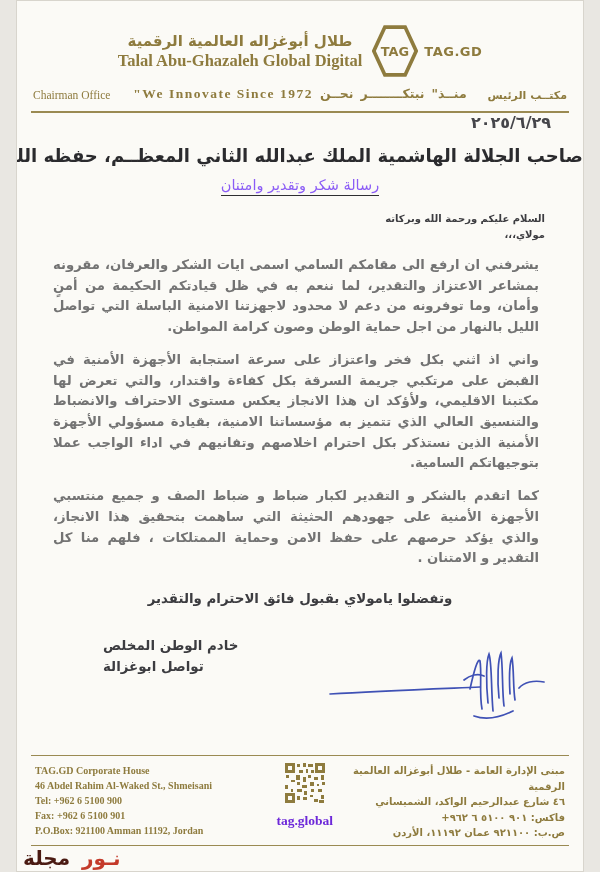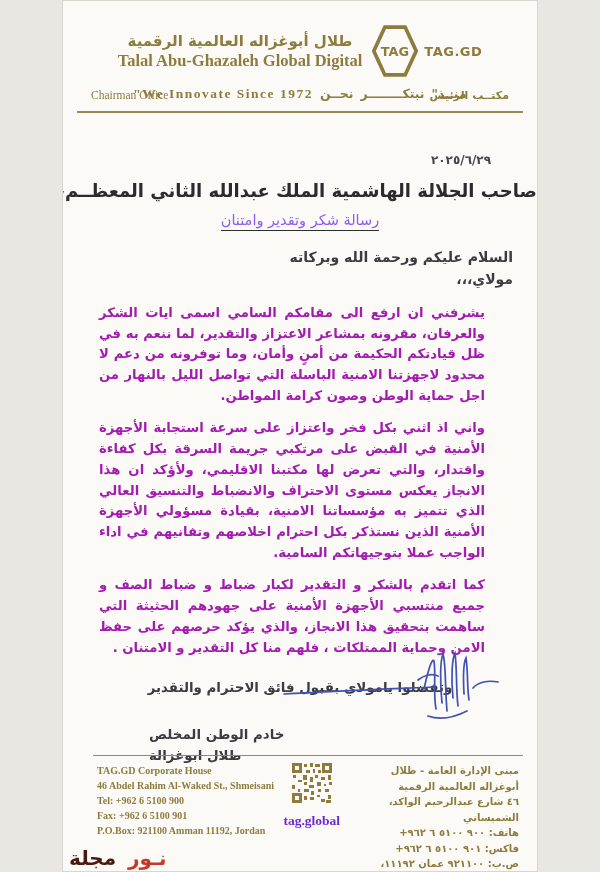--- a/index.html
+++ b/index.html
@@ -1,56 +1,56 @@
 <!DOCTYPE html>
 <html lang="ar"><head>
 <meta charset="utf-8">
 <style>
   html,body{margin:0;padding:0;background:#e9e7e2;}
   .page{
-    position:relative;width:476px;height:872px;margin:0 auto;
+    position:relative;width:568px;height:872px;margin:0 auto;
     background:#fbfaf6;border:1px solid #d8d5cd;box-sizing:border-box;
     overflow:hidden;
     font-family:"DejaVu Sans",sans-serif;color:#3c3c40;
   }
   
   .hdr{display:flex;justify-content:center;align-items:center;gap:10px;margin-top:24px;}
   .brand{text-align:center;}
   .brand-ar{font-size:15px;font-weight:bold;color:#8e7b3e;letter-spacing:1px;}
   .brand-en{font-size:16.5px;font-weight:bold;color:#8e7b3e;font-family:"Liberation Serif","DejaVu Sans",serif;margin-top:1px;}
   .logo-wrap{display:flex;align-items:center;gap:6px;}
   .logo-suffix{font-size:13px;font-weight:bold;color:#8e7b3e;letter-spacing:.5px;}
   .officeline{position:relative;display:flex;justify-content:space-between;align-items:center;
-    padding:0 28px;margin-top:9px;height:18px;}
+    padding:0 16px;margin-top:9px;height:18px;}
   .office-en{font-family:"Liberation Serif","DejaVu Sans",serif;font-size:11.5px;color:#8e7b3e;}
   .office-ar{font-size:11px;font-weight:bold;color:#8e7b3e;}
   .tagline{position:absolute;left:0;right:0;top:0;display:flex;justify-content:center;gap:7px;
     align-items:baseline;font-weight:bold;color:#8e7b3e;}
   .tagline .en{font-family:"Liberation Serif","DejaVu Sans",serif;font-size:13.5px;letter-spacing:1.5px;}
   .tagline .arw{font-size:12.5px;}
   .goldrule{border:0;border-top:2px solid #9a8a52;margin:7px 14px 0 14px;}
   
-  .date{ text-align:right;direction:rtl;padding-right:46px;margin-top:40px;
-    font-size:12px;font-weight:bold;color:#45454a;}
+  .date{ text-align:right;direction:rtl;padding-right:32px;
+    font-size:16px;font-weight:bold;color:#45454a;}
   .addressee{direction:rtl;text-align:center;font-size:18px;font-weight:bold;color:#2b2b2e;
     margin-top:13px;white-space:nowrap;}
   .subject{direction:rtl;text-align:center;margin-top:9px;}
   .subject span{font-size:14.5px;font-weight:normal;color:#8b5cf6;border-bottom:1.5px solid #2e2e31;padding-bottom:2px;}
-  .salutation{direction:rtl;text-align:right;padding:0 24px;margin-top:17px;
-    font-size:14px;font-weight:600;line-height:1.6;}
+  .salutation{direction:rtl;text-align:right;padding:0 38px;margin-top:17px;
+    font-size:10px;font-weight:600;line-height:1.6;}
   .body-text{padding:0 36px;}
-  .body-text p{direction:rtl;text-align:justify;margin:12px 16px 0 0;
-    font-size:13.2px;font-weight:600;line-height:1.57;color:#a21caf;}
+  .body-text p{direction:rtl;text-align:justify;margin:12px 8px 0 0;
+    font-size:13.2px;font-weight:600;line-height:1.57;color:#737373;}
   .closing{direction:rtl;text-align:center;margin-top:22px;font-size:13.4px;font-weight:600;color:#3c3c40;}
   .sigblock{direction:rtl;text-align:right;padding-left:40px;margin-top:30px;
     font-size:13.4px;font-weight:600;line-height:1.55;text-align:left;}
   .sigblock div{direction:rtl;}
   .sig-ink{position:absolute;top:646px;right:26px;pointer-events:none;}
   
-  .footer{position:absolute;left:16px;right:0;bottom:0;height:116px;}
+  .footer{position:absolute;left:0;right:0;bottom:0;height:116px;}
   .frule{border:0;border-top:1.5px solid #9a8a52;margin:0 14px;}
   .fcols{display:flex;justify-content:space-between;align-items:flex-start;padding:7px 18px 0 18px;}
   .fen{width:235px;font-family:"Liberation Serif","DejaVu Sans",serif;
     font-size:10px;font-weight:bold;color:#8e7b3e;line-height:1.5;}
   .fmid{width:100px;text-align:center;}
   .fmid .site{font-family:"Liberation Serif","DejaVu Sans",serif;font-size:13.5px;font-weight:bold;
     color:#6d28d9;margin-top:6px;}
   .far{width:225px;direction:rtl;text-align:right;font-size:10px;font-weight:bold;color:#8e7b3e;line-height:1.55;}
   .frule2{border:0;border-top:1.5px solid #9a8a52;margin:4px 14px 0 14px;}
   .watermark{position:absolute;left:6px;bottom:1px;display:flex;gap:12px;align-items:baseline;
@@ -119,21 +119,21 @@
       <path d="M188 47 C 187 29, 188 15, 190 11 C 192 22, 191 41, 193 53"></path>
       <path d="M142 33 C 148 28, 156 26, 162 29"></path>
       <path d="M152 69 C 163 73, 177 71, 191 64"></path>
       <path d="M197 41 C 202 35, 212 33, 222 35"></path>
     </g>
   </svg>
 
   <div class="sigblock">
     <div style="padding-left:46px;text-align:left;">
       <div>خادم الوطن المخلص</div>
-      <div>طلال ابوغزالة</div>
+      <div>تواصل ابوغزالة</div>
     </div>
   </div>
 
   <div class="footer">
     <hr class="frule">
     <div class="fcols">
       <div class="fen">
         <div>TAG.GD Corporate House</div>
         <div>46 Abdel Rahim Al-Waked St., Shmeisani</div>
         <div>Tel: +962 6 5100 900</div>
@@ -179,21 +179,20 @@
             <rect x="21" y="26" width="3" height="2"></rect>
               <rect x="26" y="23" width="2" height="3"></rect>
               <rect x="25" y="27" width="3" height="2"></rect>
           </g>
         </svg>
         <div class="site">tag.global</div>
       </div>
       <div class="far">
         <div>مبنى الإدارة العامة - طلال أبوغزاله العالمية الرقمية</div>
         <div>٤٦ شارع عبدالرحيم الواكد، الشميساني</div>
-        <div>هاتف: ٩٠٠ ٥١٠٠ ٦ ٩٦٢+</div>
         <div>فاكس: ٩٠١ ٥١٠٠ ٦ ٩٦٢+</div>
         <div>ص.ب: ٩٢١١٠٠ عمان ١١١٩٢، الأردن</div>
       </div>
     </div>
     <hr class="frule2">
   </div>
 
   <div class="watermark">
     <span class="wm1" dir="rtl">مجلة</span>
     <span class="wm2" dir="rtl">نـور</span>

